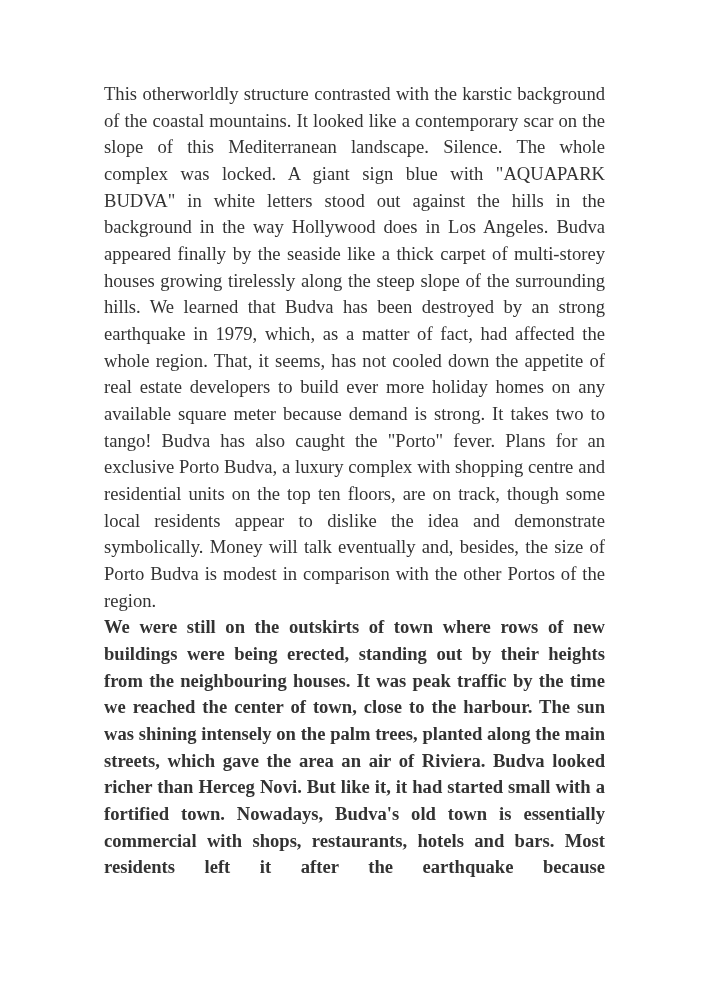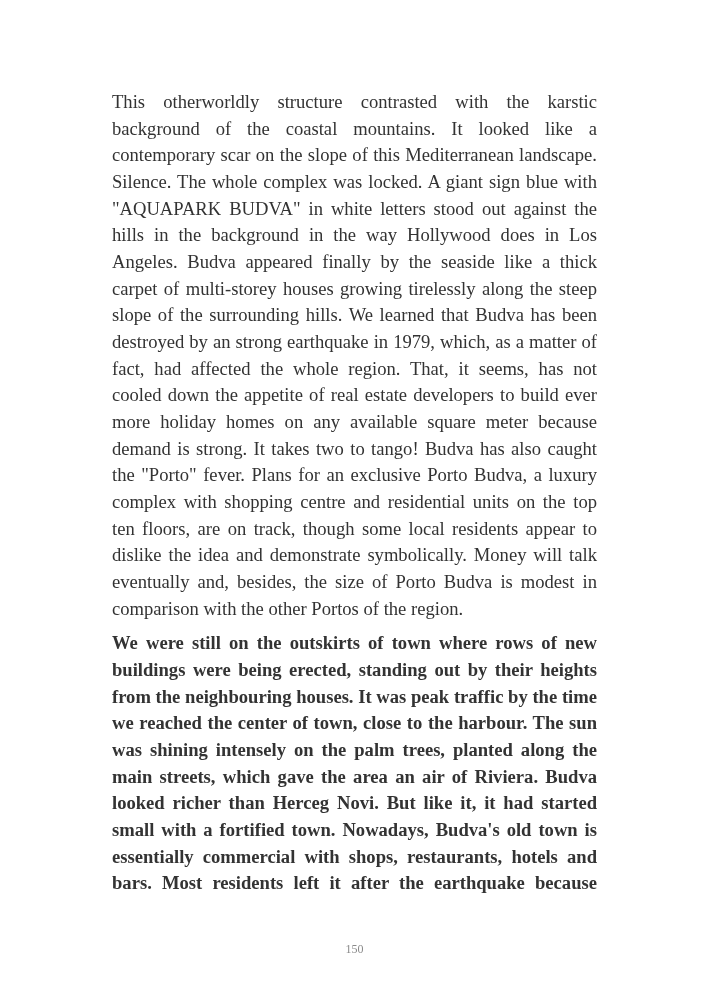--- a/index.html
+++ b/index.html
@@ -25,21 +25,21 @@
       position: absolute;
       left: 104px;
       top: 81px;
       width: 501px;
       font-family: "Liberation Serif", "DejaVu Serif", serif;
       font-size: 18.6px;
       line-height: 26.67px;
       color: #333333;
     }
     .paragraph {
-      margin: 8px;
+      margin: 0;
       padding: 0;
       text-align: justify;
       hyphens: none;
     }
     .paragraph.continues {
       text-align-last: justify;
       font-weight: bold;
     }
     .page-number {
       position: absolute;
@@ -53,14 +53,13 @@
     }
   </style>
 </head>
 <body>
 
 <div class="page">
   <div class="text-block">
     <p class="paragraph">This otherworldly structure contrasted with the karstic background of the coastal mountains. It looked like a contemporary scar on the slope of this Mediterranean landscape. Silence. The whole complex was locked. A giant sign blue with "AQUAPARK BUDVA" in white letters stood out against the hills in the background in the way Hollywood does in Los Angeles. Budva appeared finally by the seaside like a thick carpet of multi-storey houses growing tirelessly along the steep slope of the surrounding hills. We learned that Budva has been destroyed by an strong earthquake in 1979, which, as a matter of fact, had affected the whole region. That, it seems, has not cooled down the appetite of real estate developers to build ever more holiday homes on any available square meter because demand is strong. It takes two to tango! Budva has also caught the "Porto" fever. Plans for an exclusive Porto Budva, a luxury complex with shopping centre and residential units on the top ten floors, are on track, though some local residents appear to dislike the idea and demonstrate symbolically. Money will talk eventually and, besides, the size of Porto Budva is modest in comparison with the other Portos of the region.</p>
     <p class="paragraph continues">We were still on the outskirts of town where rows of new buildings were being erected, standing out by their heights from the neighbouring houses. It was peak traffic by the time we reached the center of town, close to the harbour. The sun was shining intensely on the palm trees, planted along the main streets, which gave the area an air of Riviera. Budva looked richer than Herceg Novi. But like it, it had started small with a fortified town. Nowadays, Budva's old town is essentially commercial with shops, restaurants, hotels and bars. Most residents left it after the earthquake because</p>
   </div>
-  <div class="page-number">150</div>
 </div>
 
 </body></html>

